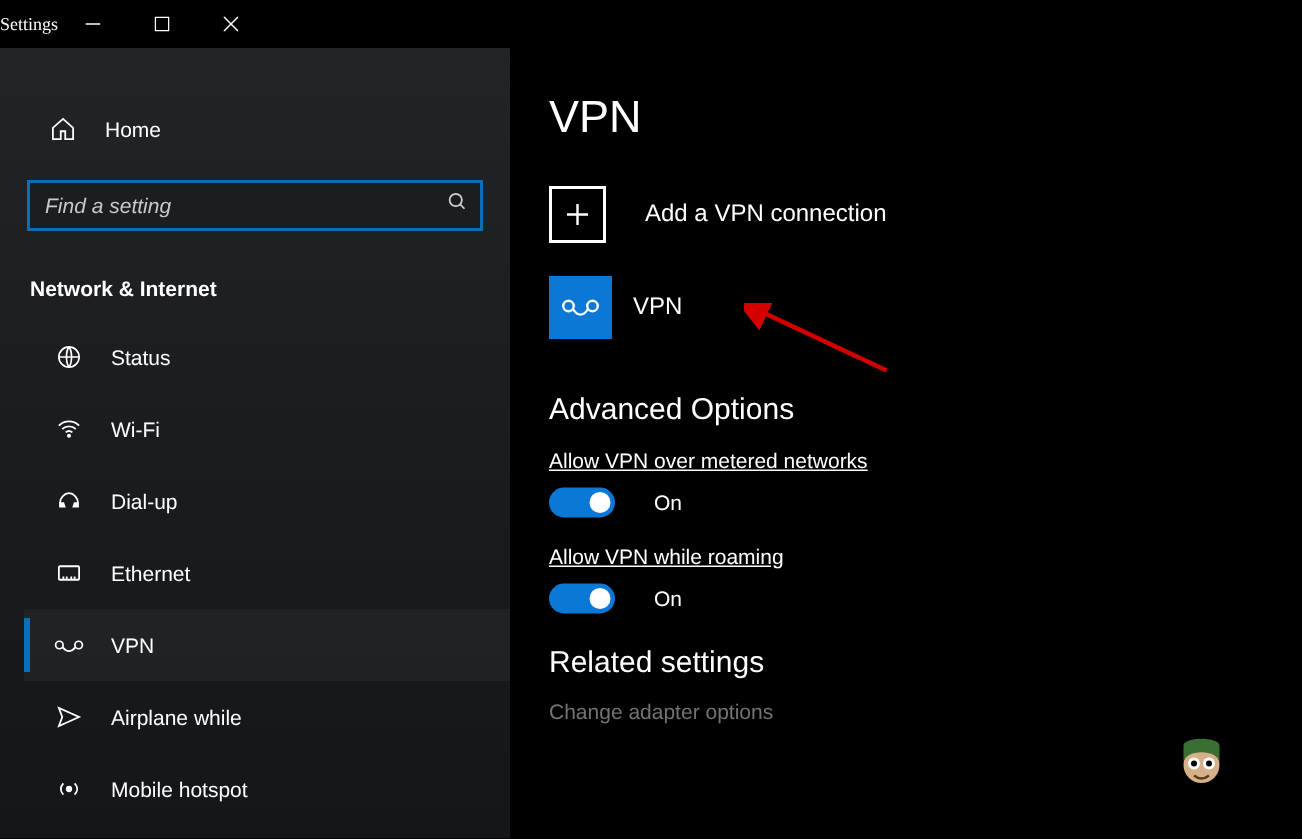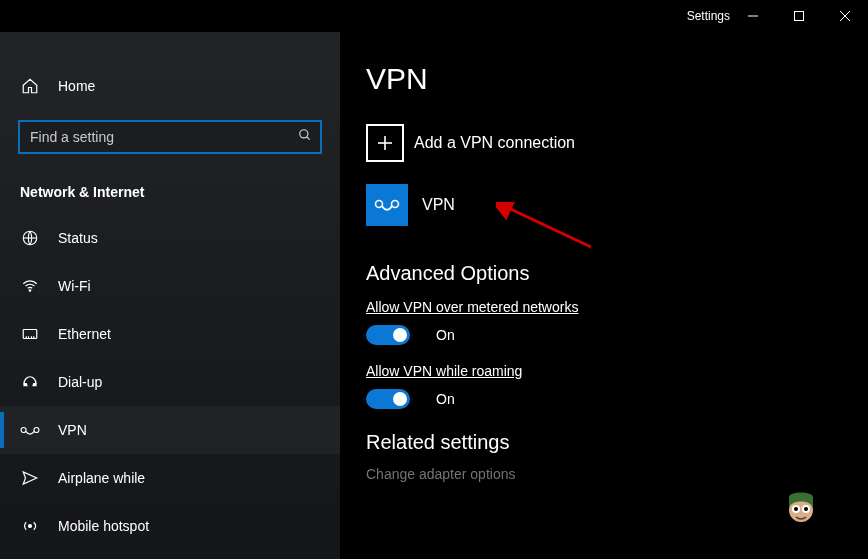--- a/index.html
+++ b/index.html
@@ -9,23 +9,24 @@
       background: #000;
       font-family: "Segoe UI", -apple-system, sans-serif;
       color: #fff;
       overflow: hidden;
       position: relative;
     }
     .titlebar {
       height: 32px;
       display: flex;
       align-items: center;
-      justify-content: flex-end;
+      justify-content: flex-start;
       padding-left: 0;
       background: #000;
+      font-family: Liberation Serif, serif;
     }
     .titlebar-title {
       font-size: 12px;
       color: #fff;
     }
     .window-controls {
       display: flex;
     }
     .win-btn {
       width: 46px;
@@ -47,53 +48,56 @@
       padding-top: 32px;
       display: flex;
       flex-direction: column;
     }
     .home-row {
       display: flex;
       align-items: center;
       gap: 18px;
       padding: 8px 0 8px 20px;
       height: 44px;
+      margin-left: 12px;
     }
     .home-row .icon-slot { width: 20px; display: flex; justify-content: center; }
     .home-label, .nav-label { font-size: 14px; color: #fff; }
     .search-wrap { padding: 4px 18px 12px 18px; margin-top: 8px; }
     .search {
       width: 100%;
       height: 34px;
       background: #1b1d21;
       border: 2px solid #0a6fb8;
       color: #fff;
       padding: 0 36px 0 10px;
       font-size: 14px;
       position: relative;
+      font-style: italic;
     }
     .search-inner { position: relative; }
     .search-icon {
       position: absolute;
       right: 10px;
       top: 50%;
       transform: translateY(-50%);
       color: #fff;
       opacity: .8;
     }
     .search::placeholder { color: #c9c9c9; }
     .category {
       font-size: 14px;
       font-weight: 600;
       color: #fff;
       padding: 18px 0 14px 20px;
     }
     .nav {
       display: flex;
       flex-direction: column;
+      margin-left: 16px;
     }
     .nav-item {
       display: flex;
       align-items: center;
       height: 48px;
       padding-left: 20px;
       gap: 18px;
       position: relative;
     }
     .nav-item .icon-slot { width: 20px; display: flex; justify-content: center; align-items: center; }
@@ -114,21 +118,21 @@
       position: relative;
     }
     .page-title {
       font-size: 30px;
       font-weight: 400;
       margin-bottom: 28px;
     }
     .add-row {
       display: flex;
       align-items: center;
-      gap: 10px;
+      gap: 26px;
       margin-bottom: 22px;
     }
     .add-box {
       width: 38px; height: 38px;
       border: 2px solid #fff;
       display: flex; align-items: center; justify-content: center;
       font-size: 20px;
     }
     .vpn-row {
       display: flex;
@@ -256,37 +260,37 @@
               <path d="M6 12 C9.5 9 14.5 9 18 12"></path>
               <path d="M9 15 C10.8 13.5 13.2 13.5 15 15"></path>
               <circle cx="12" cy="18" r="1" fill="#fff"></circle>
             </svg>
         </span>
         <span class="nav-label">Wi-Fi</span>
       </div>
       <div class="nav-item">
         <span class="icon-slot">
           <svg width="18" height="18" viewBox="0 0 24 24" fill="none" stroke="#fff" stroke-width="1.6">
+              <path d="M4 14 C4 9 8 5 12 5 C16 5 20 9 20 14"></path>
+              <path d="M4 14 L4 17 L8 17 L7 14 Z M20 14 L20 17 L16 17 L17 14 Z" fill="#fff"></path>
+            </svg>
+        </span>
+        <span class="nav-label">Dial-up</span>
+      </div>
+      <div class="nav-item">
+        <span class="icon-slot">
+          <svg width="18" height="18" viewBox="0 0 24 24" fill="none" stroke="#fff" stroke-width="1.6">
               <rect x="3" y="6" width="18" height="12" rx="1"></rect>
               <line x1="7" y1="18" x2="7" y2="15"></line>
               <line x1="10" y1="18" x2="10" y2="15"></line>
               <line x1="14" y1="18" x2="14" y2="15"></line>
               <line x1="17" y1="18" x2="17" y2="15"></line>
             </svg>
         </span>
         <span class="nav-label">Ethernet</span>
-      </div>
-      <div class="nav-item">
-        <span class="icon-slot">
-          <svg width="18" height="18" viewBox="0 0 24 24" fill="none" stroke="#fff" stroke-width="1.6">
-              <path d="M4 14 C4 9 8 5 12 5 C16 5 20 9 20 14"></path>
-              <path d="M4 14 L4 17 L8 17 L7 14 Z M20 14 L20 17 L16 17 L17 14 Z" fill="#fff"></path>
-            </svg>
-        </span>
-        <span class="nav-label">Dial-up</span>
       </div>
       <div class="nav-item active">
         <span class="icon-slot">
           <svg width="20" height="16" viewBox="0 0 28 16" fill="none" stroke="#fff" stroke-width="1.6">
               <circle cx="5" cy="8" r="3.5"></circle>
               <circle cx="23" cy="8" r="3.5"></circle>
               <path d="M8 10 C12 15 16 15 20 10"></path>
             </svg>
         </span>
         <span class="nav-label">VPN</span>

